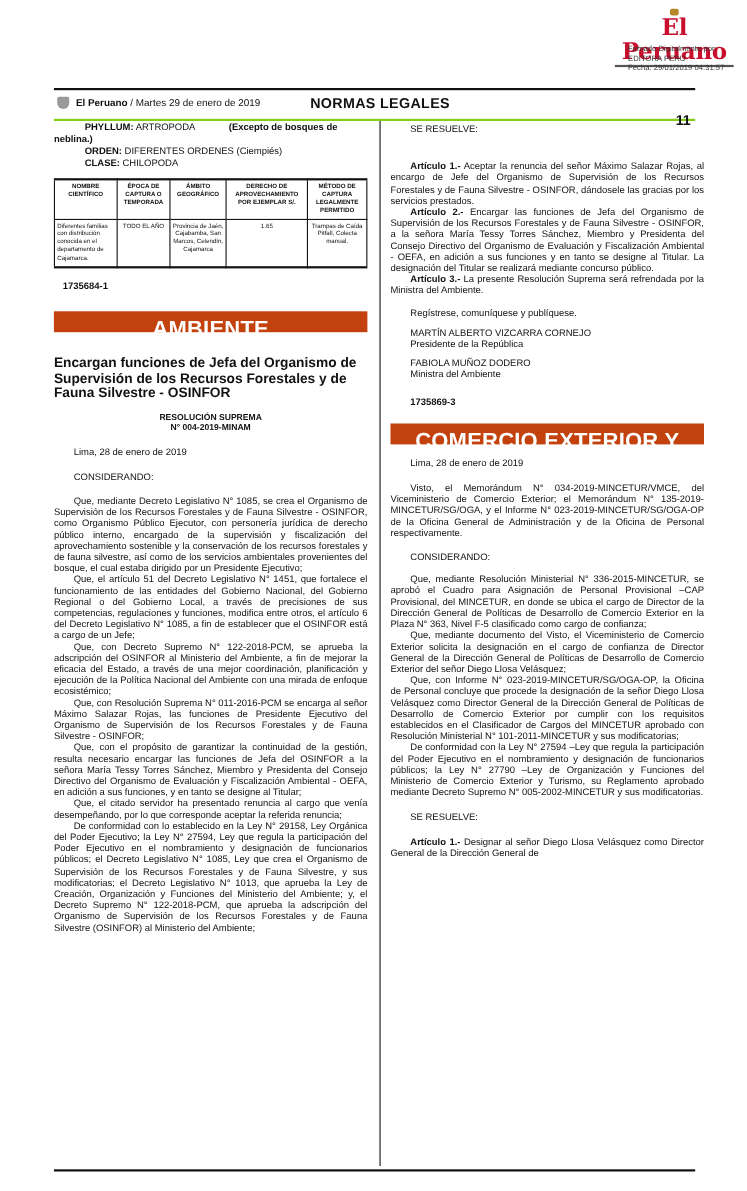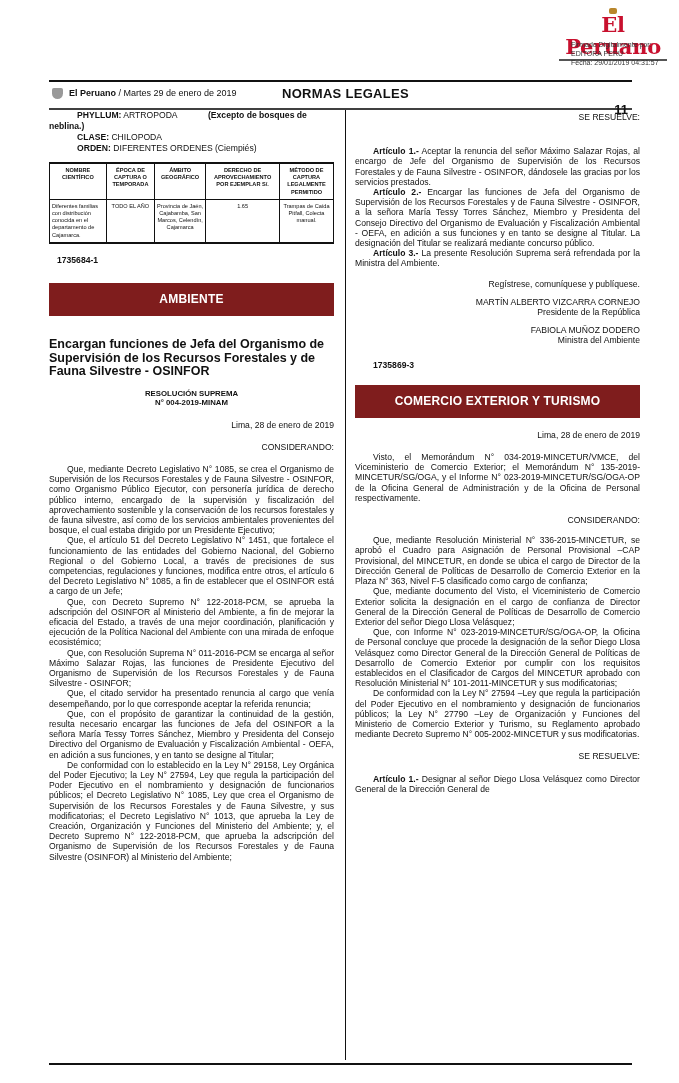--- a/index.html
+++ b/index.html
@@ -4,48 +4,48 @@
 <style>
   html, body { margin: 0; padding: 0; background: #ffffff; }
   body { width: 679px; height: 1083px; position: relative; overflow: hidden; font-family: "Liberation Sans", sans-serif; color: #111; }
 
   .brand { position: absolute; left: 553px; top: 8px; width: 120px; text-align: center; }
   .brand .crest { display: block; width: 8px; height: 6px; margin: 0 auto 0; background: #b8862b; border-radius: 2px; }
   .brand .logo { font-family: "DejaVu Serif", serif; font-weight: bold; color: #c8102e; font-size: 21px; line-height: 22px; letter-spacing: -0.3px; }
   .brand .tagline { height: 2px; background: #555; margin: 1px 6px 0; }
   .signature { position: absolute; left: 571px; top: 40px; font-size: 7px; line-height: 9px; color: #333; }
 
-  .page-header { position: absolute; left: 49px; top: 80px; width: 583px; height: 26px; border-top: 2px solid #111; border-bottom: 2px solid #404040; }
+  .page-header { position: absolute; left: 49px; top: 80px; width: 583px; height: 26px; border-top: 2px solid #111; border-bottom: 2px solid #84cc16; }
   .page-header .shield { position: absolute; left: 3px; top: 6px; width: 11px; height: 11px; background: #999; border-radius: 2px 2px 6px 6px; }
   .page-header .pub { position: absolute; left: 20px; top: 6px; font-size: 9px; font-weight: bold; }
   .page-header .pub .date { font-weight: normal; }
   .page-header .section { position: absolute; left: 233px; top: 4px; font-size: 13px; font-weight: bold; letter-spacing: 0.3px; }
   .page-header .pageno { position: absolute; right: 4px; top: 20px; font-size: 13px; font-weight: bold; }
 
   .col { position: absolute; top: 110px; font-size: 8.6px; line-height: 10.2px; }
   .col-left { left: 49px; width: 285px; }
   .col-right { left: 355px; width: 285px; }
   .col-divider { position: absolute; left: 345px; top: 110px; width: 1px; height: 950px; background: #111; }
 
   p { margin: 0; text-align: justify; }
   .indent { text-indent: 18px; }
-  .plain { margin-left: 18px; text-align: right; }
+  .plain { margin-left: 18px; }
   .gap { margin-top: 24px; }
 
   .taxon { font-size: 8.6px; line-height: 11px; }
   .taxon b { font-weight: bold; margin-left: 28px; }
 
   table.species { width: 285px; border-collapse: collapse; margin-top: 8px; border-top: 2px solid #111; border-bottom: 2px solid #111; }
   table.species th, table.species td { border: 1px solid #111; font-size: 5.6px; line-height: 7.2px; padding: 3px 2px; vertical-align: top; text-align: center; }
   table.species th { font-weight: bold; }
   table.species td.left { text-align: left; }
 
   .code { font-weight: bold; margin-top: 11px; margin-left: 8px; font-size: 8.6px; }
 
-  .banner { background: #7f1d1d; color: #fff; font-weight: bold; text-align: center; font-size: 12px; height: 33px; line-height: 33px; letter-spacing: 0.2px; }
+  .banner { background: #c2410c; color: #fff; font-weight: bold; text-align: center; font-size: 20px; height: 19px; line-height: 33px; letter-spacing: 0.2px; }
   .headline { font-weight: bold; font-size: 12.5px; line-height: 13.5px; margin-top: 22px; text-align: left; }
   .headline.justify { text-align: justify; }
   .resolution { font-weight: bold; text-align: center; font-size: 7.8px; line-height: 9.5px; margin-top: 10px; }
 
   .rule-bottom { position: absolute; left: 49px; top: 1063px; width: 583px; height: 2px; background: #111; }
 </style>
 </head>
 <body>
 
 <div class="brand">
@@ -64,22 +64,22 @@
   <span class="pub"><span>El Peruano</span><span class="date"> / Martes 29 de enero de 2019</span></span>
   <span class="section">NORMAS LEGALES</span>
   <span class="pageno">11</span>
 </div>
 
 <div class="col-divider"></div>
 
 <div class="col col-left">
   <div class="taxon">
     <div><b>PHYLLUM:</b><span> ARTROPODA</span><b> (Excepto de bosques de neblina.)</b></div>
+    <div><b>ORDEN:</b><span> DIFERENTES ORDENES (Ciempiés)</span></div>
     <div><b>CLASE:</b><span> CHILOPODA</span></div>
-    <div><b>ORDEN:</b><span> DIFERENTES ORDENES (Ciempiés)</span></div>
   </div>
 
   <table class="species">
     <thead>
       <tr>
         <th style="width:20%">NOMBRE CIENTÍFICO</th>
         <th style="width:17%">ÉPOCA DE CAPTURA O TEMPORADA</th>
         <th style="width:18%">ÁMBITO GEOGRÁFICO</th>
         <th style="width:26%">DERECHO DE APROVECHAMIENTO POR EJEMPLAR S/.</th>
         <th style="width:19%">MÉTODO DE CAPTURA LEGALMENTE PERMITIDO</th>
@@ -104,22 +104,22 @@
     <div>RESOLUCIÓN SUPREMA</div>
     <div>N° 004-2019-MINAM</div>
   </div>
   <p class="plain" style="margin-top:12px">Lima, 28 de enero de 2019</p>
   <p class="plain" style="margin-top:12px">CONSIDERANDO:</p>
 
   <p class="indent" style="margin-top:12px">Que, mediante Decreto Legislativo N° 1085, se crea el Organismo de Supervisión de los Recursos Forestales y de Fauna Silvestre - OSINFOR, como Organismo Público Ejecutor, con personería jurídica de derecho público interno, encargado de la supervisión y fiscalización del aprovechamiento sostenible y la conservación de los recursos forestales y de fauna silvestre, así como de los servicios ambientales provenientes del bosque, el cual estaba dirigido por un Presidente Ejecutivo;</p>
   <p class="indent">Que, el artículo 51 del Decreto Legislativo N° 1451, que fortalece el funcionamiento de las entidades del Gobierno Nacional, del Gobierno Regional o del Gobierno Local, a través de precisiones de sus competencias, regulaciones y funciones, modifica entre otros, el artículo 6 del Decreto Legislativo N° 1085, a fin de establecer que el OSINFOR está a cargo de un Jefe;</p>
   <p class="indent">Que, con Decreto Supremo N° 122-2018-PCM, se aprueba la adscripción del OSINFOR al Ministerio del Ambiente, a fin de mejorar la eficacia del Estado, a través de una mejor coordinación, planificación y ejecución de la Política Nacional del Ambiente con una mirada de enfoque ecosistémico;</p>
   <p class="indent">Que, con Resolución Suprema N° 011-2016-PCM se encarga al señor Máximo Salazar Rojas, las funciones de Presidente Ejecutivo del Organismo de Supervisión de los Recursos Forestales y de Fauna Silvestre - OSINFOR;</p>
+  <p class="indent">Que, con el propósito de garantizar la continuidad de la gestión, resulta necesario encargar las funciones de Jefa del OSINFOR a la señora María Tessy Torres Sánchez, Miembro y Presidenta del Consejo Directivo del Organismo de Evaluación y Fiscalización Ambiental - OEFA, en adición a sus funciones, y en tanto se designe al Titular;</p>
   <p class="indent">Que, el citado servidor ha presentado renuncia al cargo que venía desempeñando, por lo que corresponde aceptar la referida renuncia;</p>
-  <p class="indent">Que, con el propósito de garantizar la continuidad de la gestión, resulta necesario encargar las funciones de Jefa del OSINFOR a la señora María Tessy Torres Sánchez, Miembro y Presidenta del Consejo Directivo del Organismo de Evaluación y Fiscalización Ambiental - OEFA, en adición a sus funciones, y en tanto se designe al Titular;</p>
   <p class="indent">De conformidad con lo establecido en la Ley N° 29158, Ley Orgánica del Poder Ejecutivo; la Ley N° 27594, Ley que regula la participación del Poder Ejecutivo en el nombramiento y designación de funcionarios públicos; el Decreto Legislativo N° 1085, Ley que crea el Organismo de Supervisión de los Recursos Forestales y de Fauna Silvestre, y sus modificatorias; el Decreto Legislativo N° 1013, que aprueba la Ley de Creación, Organización y Funciones del Ministerio del Ambiente; y, el Decreto Supremo N° 122-2018-PCM, que aprueba la adscripción del Organismo de Supervisión de los Recursos Forestales y de Fauna Silvestre (OSINFOR) al Ministerio del Ambiente;</p>
 </div>
 
 <div class="col col-right">
   <p class="plain" style="margin-top:2px">SE RESUELVE:</p>
   <p class="indent gap"><b>Artículo 1.-</b><span> Aceptar la renuncia del señor Máximo Salazar Rojas, al encargo de Jefe del Organismo de Supervisión de los Recursos Forestales y de Fauna Silvestre - OSINFOR, dándosele las gracias por los servicios prestados.</span></p>
   <p class="indent"><b>Artículo 2.-</b><span> Encargar las funciones de Jefa del Organismo de Supervisión de los Recursos Forestales y de Fauna Silvestre - OSINFOR, a la señora María Tessy Torres Sánchez, Miembro y Presidenta del Consejo Directivo del Organismo de Evaluación y Fiscalización Ambiental - OEFA, en adición a sus funciones y en tanto se designe al Titular. La designación del Titular se realizará mediante concurso público.</span></p>
   <p class="indent"><b>Artículo 3.-</b><span> La presente Resolución Suprema será refrendada por la Ministra del Ambiente.</span></p>
 
   <p class="plain" style="margin-top:10px">Regístrese, comuníquese y publíquese.</p>

